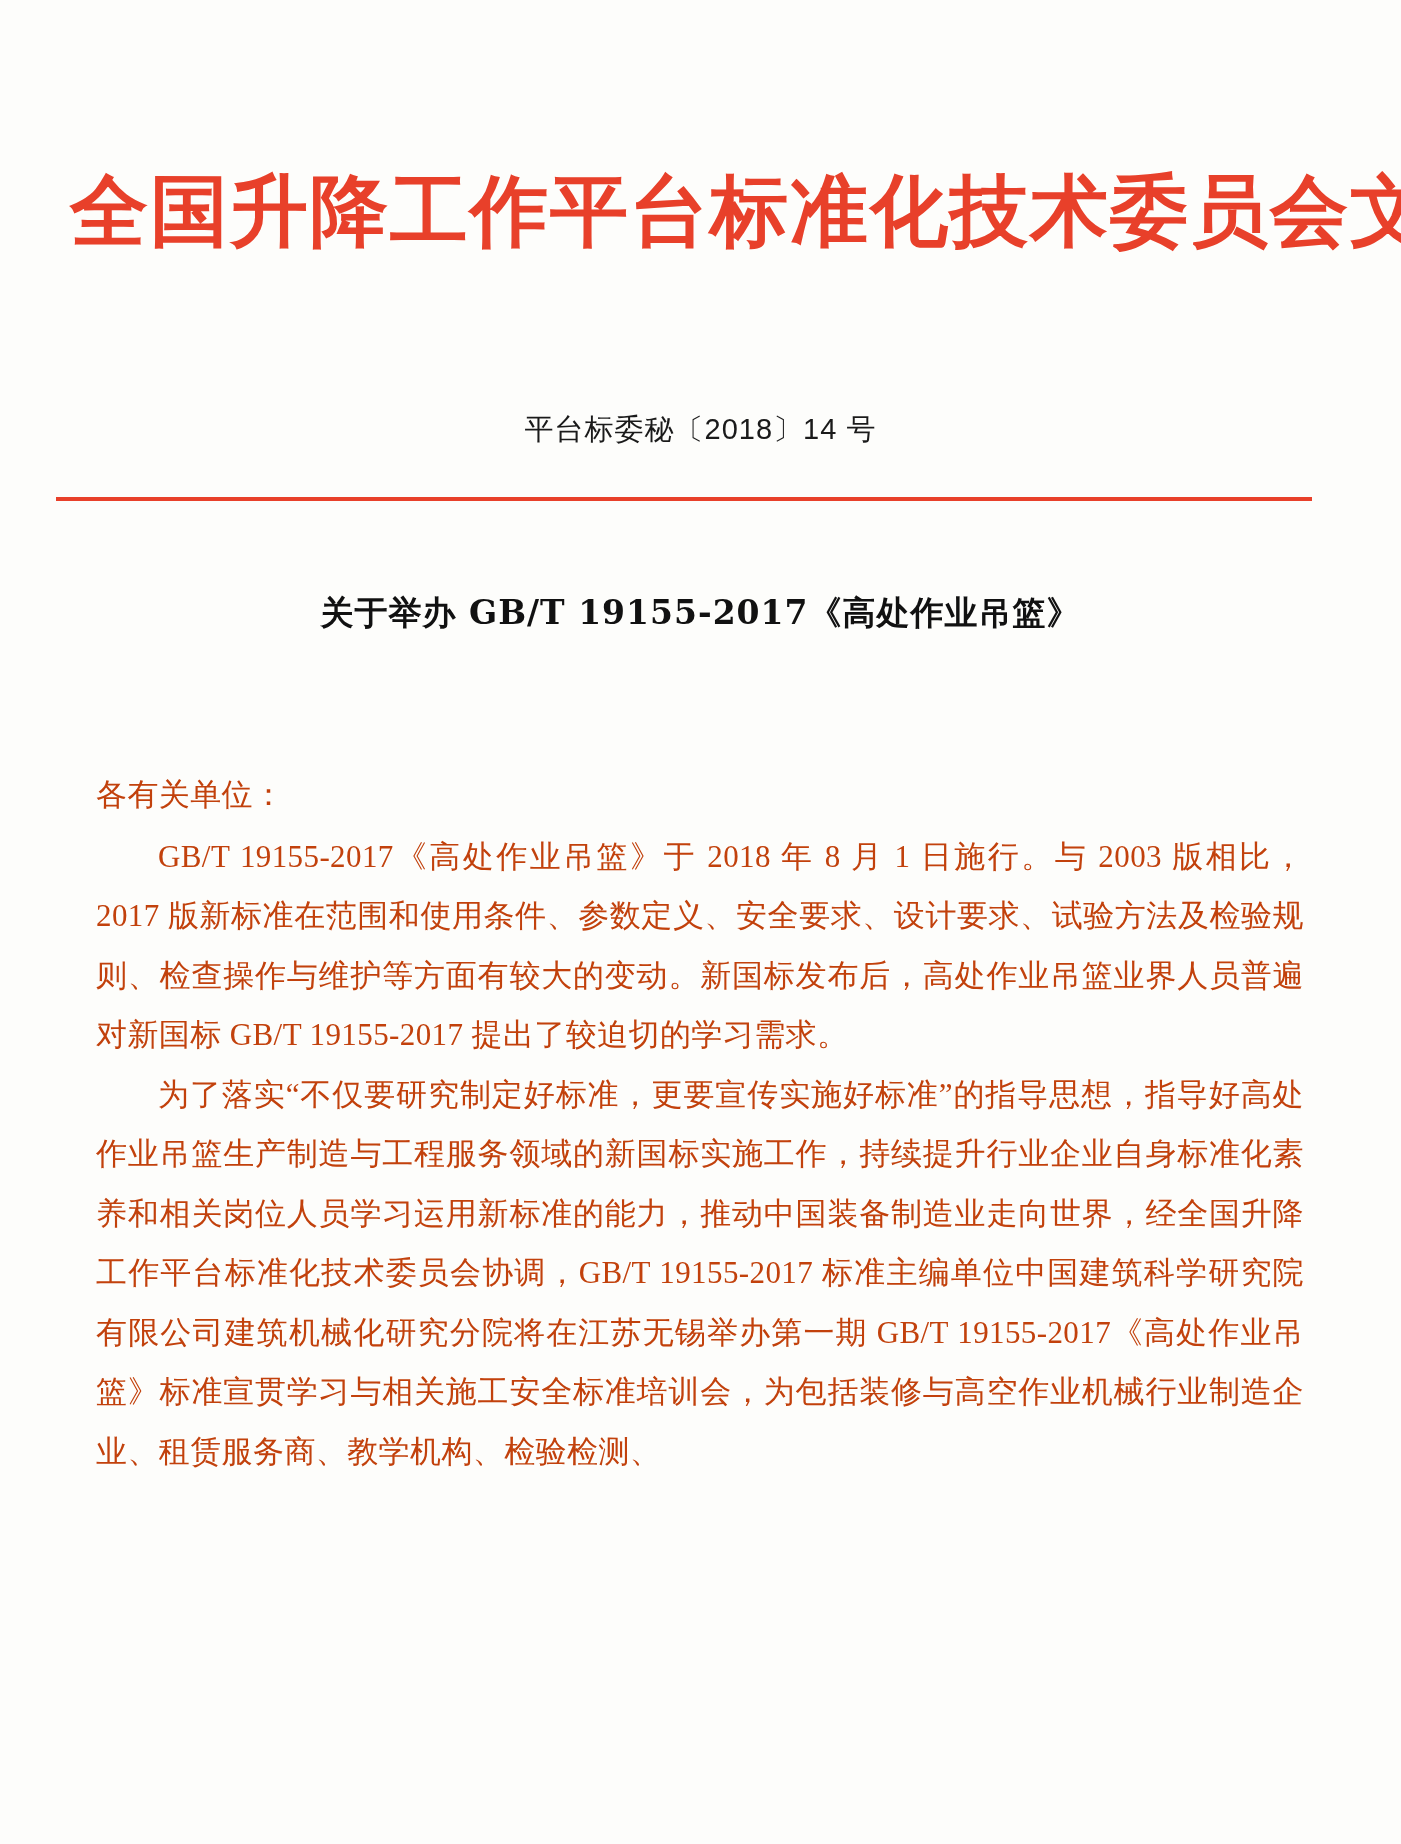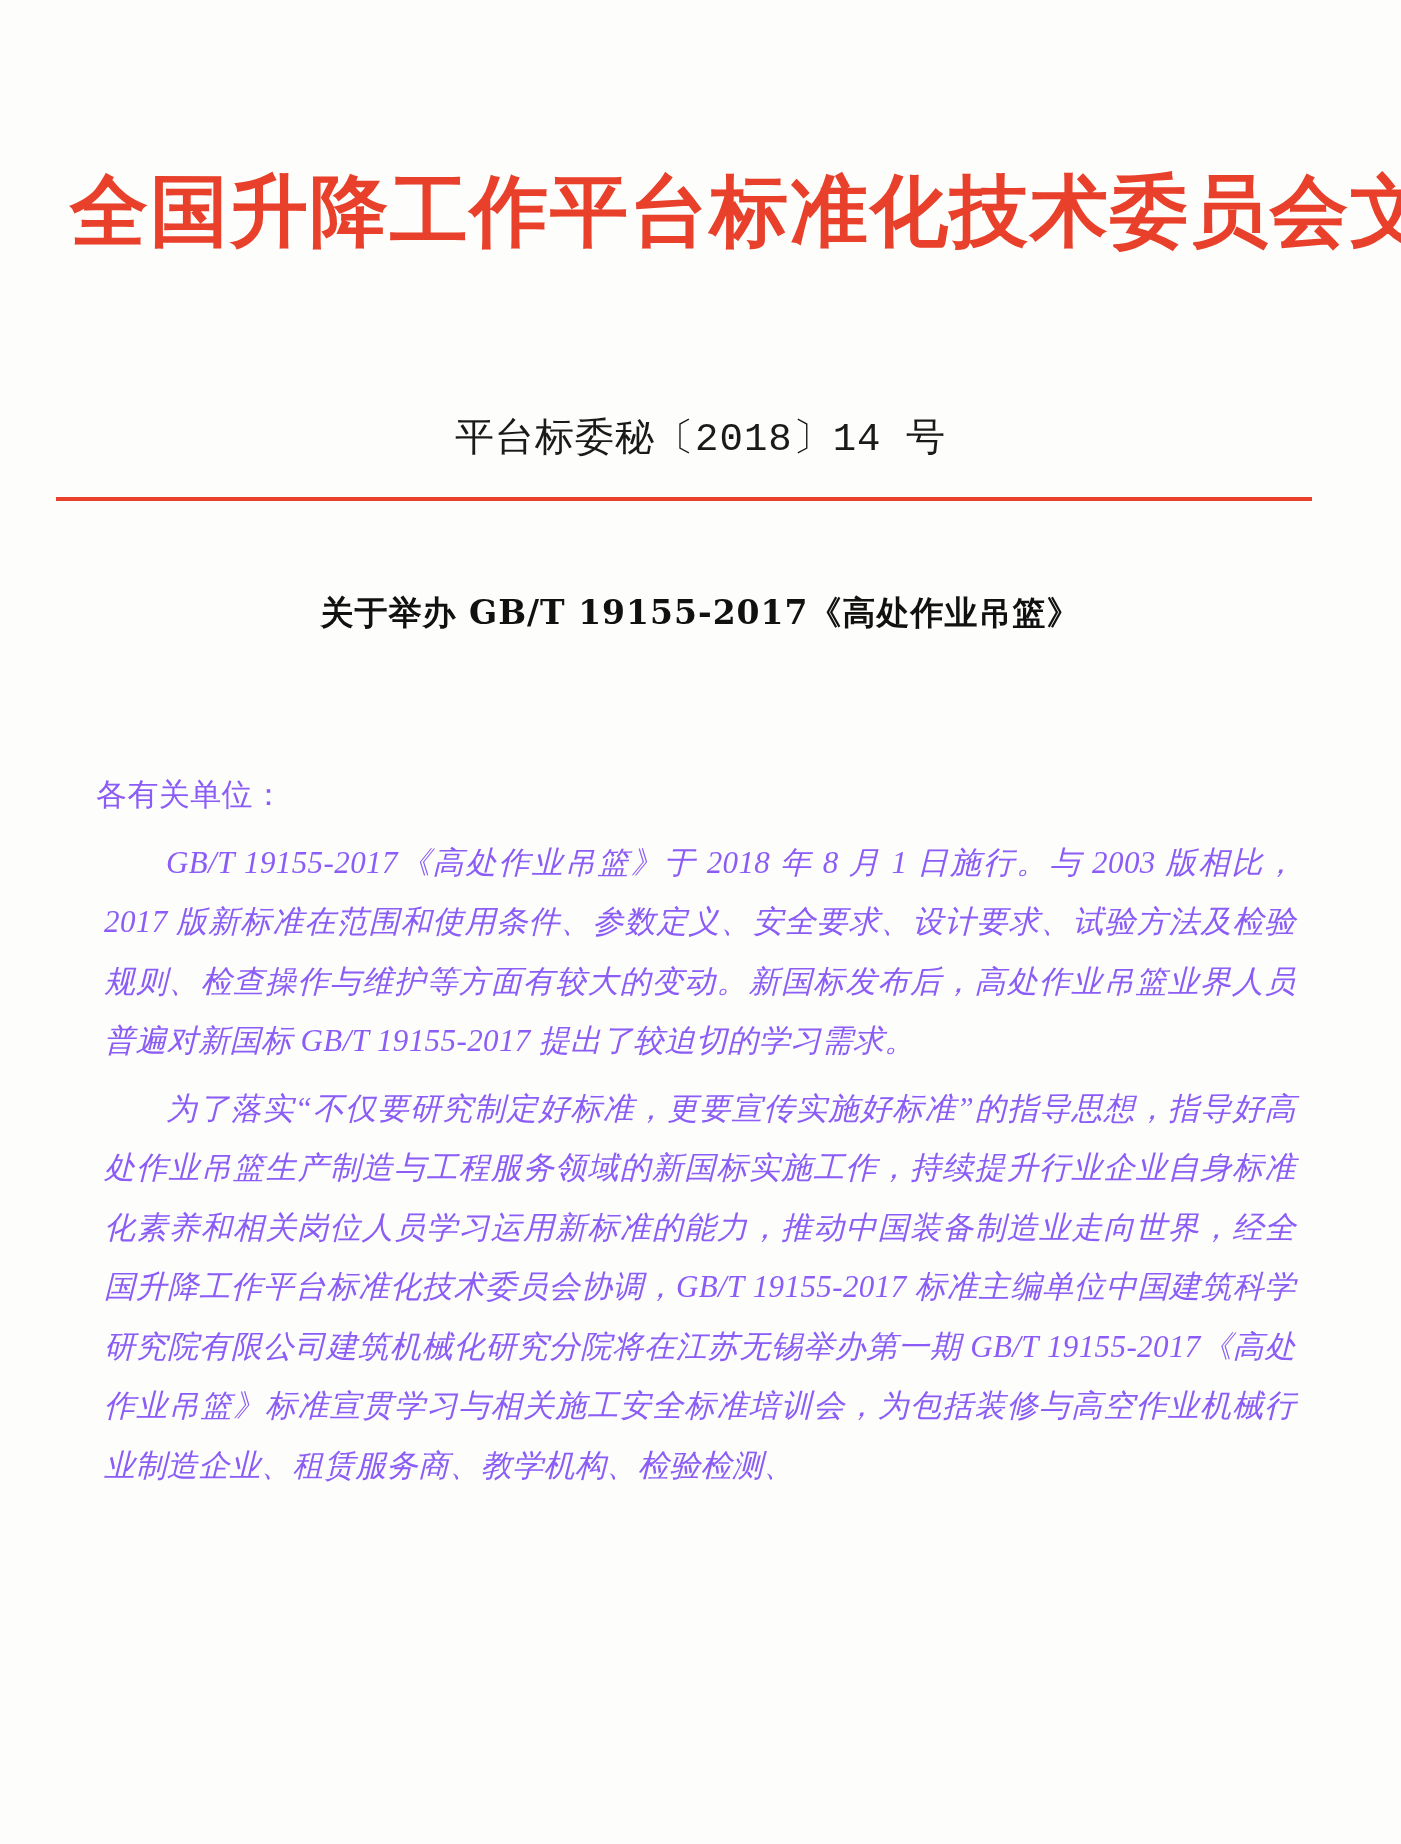--- a/index.html
+++ b/index.html
@@ -46,24 +46,24 @@
     white-space: nowrap;
   }
 
   
   .doc-number {
     position: absolute;
     top: 410px;
     left: 0;
     width: 1281px;
     text-align: center;
-    font-size: 39px;
+    font-size: 29px;
     letter-spacing: 1px;
     color: #1a1a1a;
-    font-family: Liberation Mono, monospace;
+    font-family: Liberation Sans, sans-serif;
   }
 
   
   .red-rule {
     position: absolute;
     top: 497px;
     left: -4px;
     width: 1256px;
     height: 4px;
     background: #e8402a;
@@ -88,32 +88,31 @@
   }
 
   
   .body-text {
     position: absolute;
     top: 765px;
     left: 36px;
     width: 1208px;
     font-size: 31px;
     line-height: 1.92;
-    color: #8b5cf6;
+    color: #c2410c;
     letter-spacing: 0.4px;
     text-align: justify;
     font-family: "Liberation Serif", "DejaVu Serif", serif;
   }
   .salutation {
     margin: 0 0 2px 0;
   }
   .para {
-    margin: 8px;
+    margin: 0;
     text-indent: 2em;
-    font-style: italic;
   }
 </style>
 </head>
 <body>
 
 <div class="page">
   <div class="content">
 
     <div class="masthead">全国升降工作平台标准化技术委员会文件</div>
 

